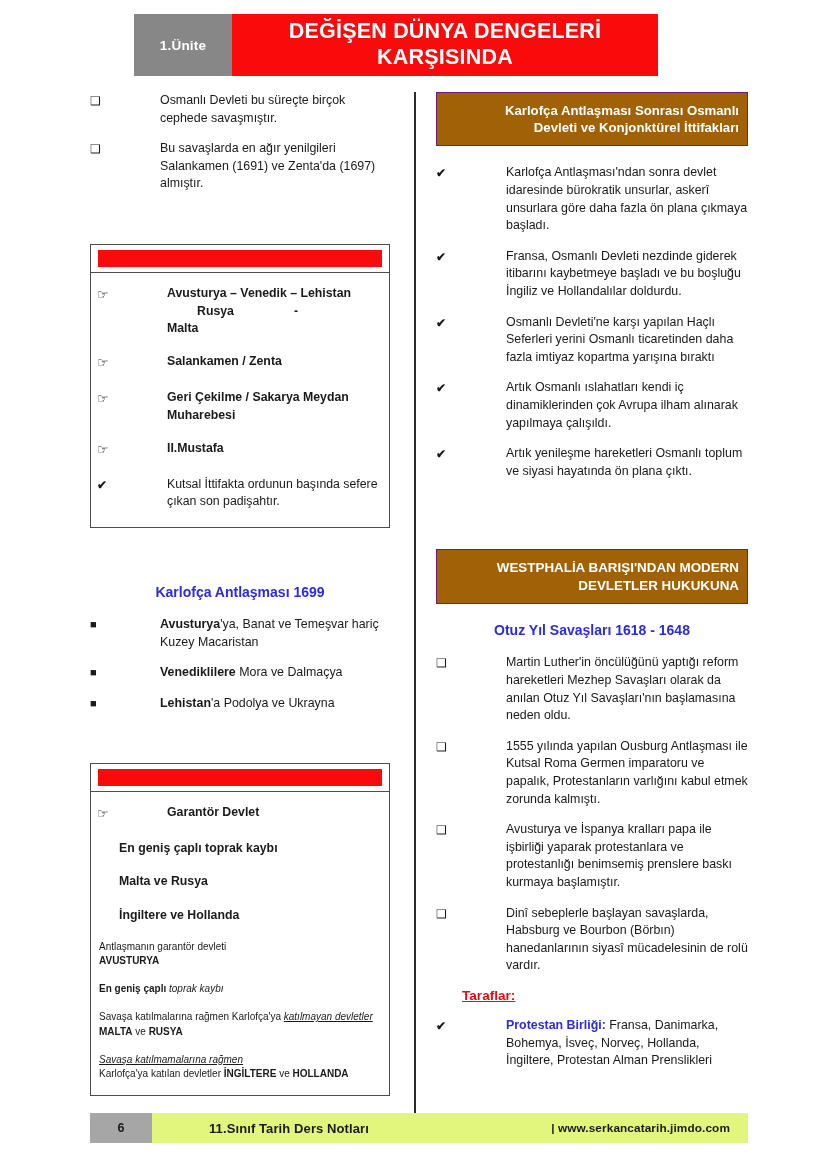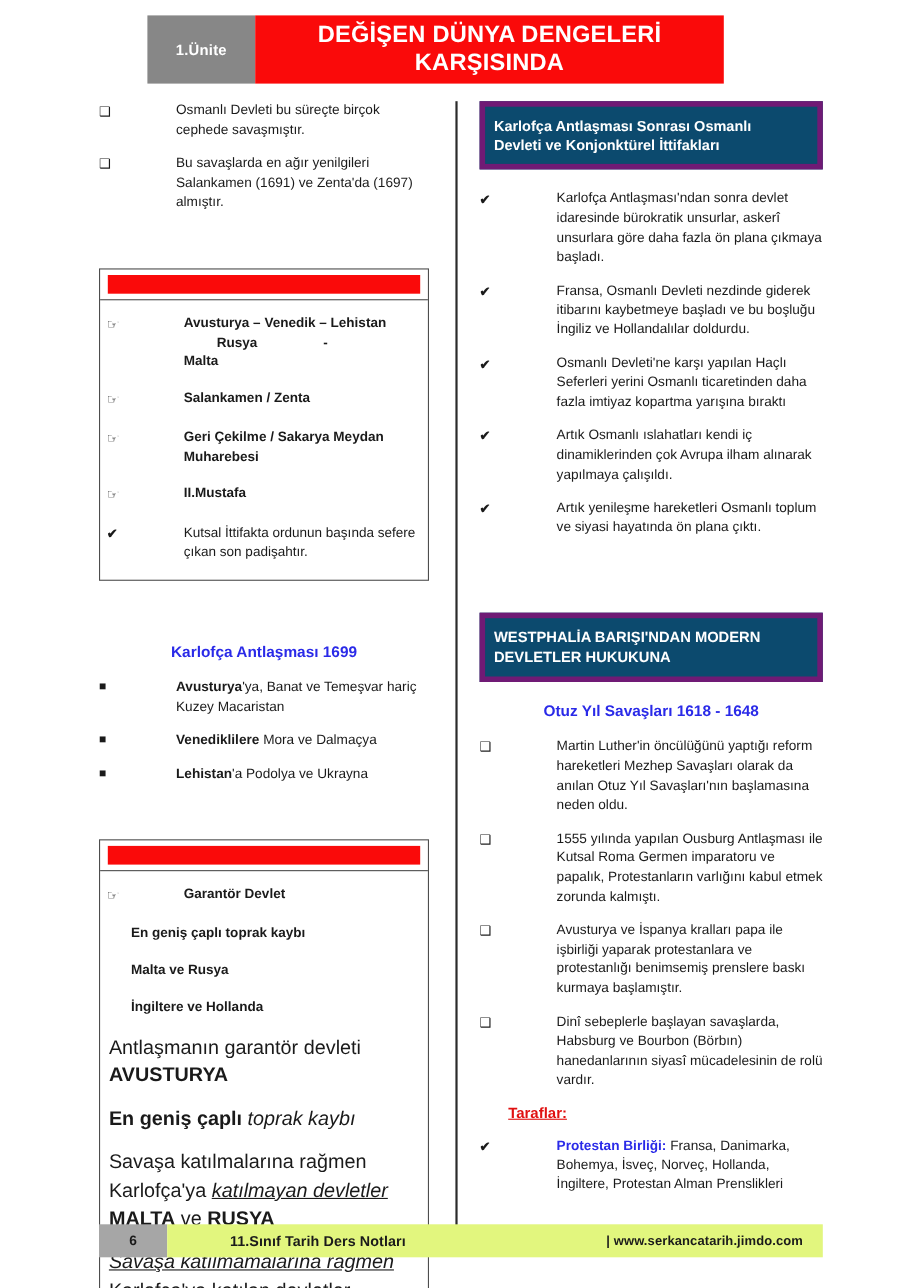--- a/index.html
+++ b/index.html
@@ -135,21 +135,21 @@
   .redbox .bold { font-weight: bold; }
 
   .sub-line {
     font-size: 12.3px;
     font-weight: bold;
     margin: 0 0 16px 22px;
     line-height: 1.4;
   }
 
   .plain-block {
-    font-size: 18px;
+    font-size: 10px;
     line-height: 1.42;
     margin: 0 0 14px 0;
     padding-left: 2px;
   }
   .plain-block:last-child { margin-bottom: 0; }
 
   b { font-weight: bold; }
   i { font-style: italic; }
   u { text-decoration: underline; }
 
@@ -157,27 +157,27 @@
   .blue-head {
     color: #2a2ae8;
     font-weight: bold;
     font-size: 14px;
     text-align: center;
     margin: 0 0 16px 0;
   }
 
   
   .red-title {
-    background: #0c4a6e;
-    border: 5px solid #701a75;
+    background: #a16207;
+    border: 1px solid #701a75;
     color: #ffffff;
     font-weight: bold;
     font-size: 13.2px;
     line-height: 1.3;
-    text-align: left;
+    text-align: right;
     padding: 9px 8px;
     margin-bottom: 18px;
   }
   .red-title.caps { font-size: 13.4px; }
 
   .red-head {
     color: #e01010;
     font-weight: bold;
     font-size: 13.6px;
     text-decoration: underline;

